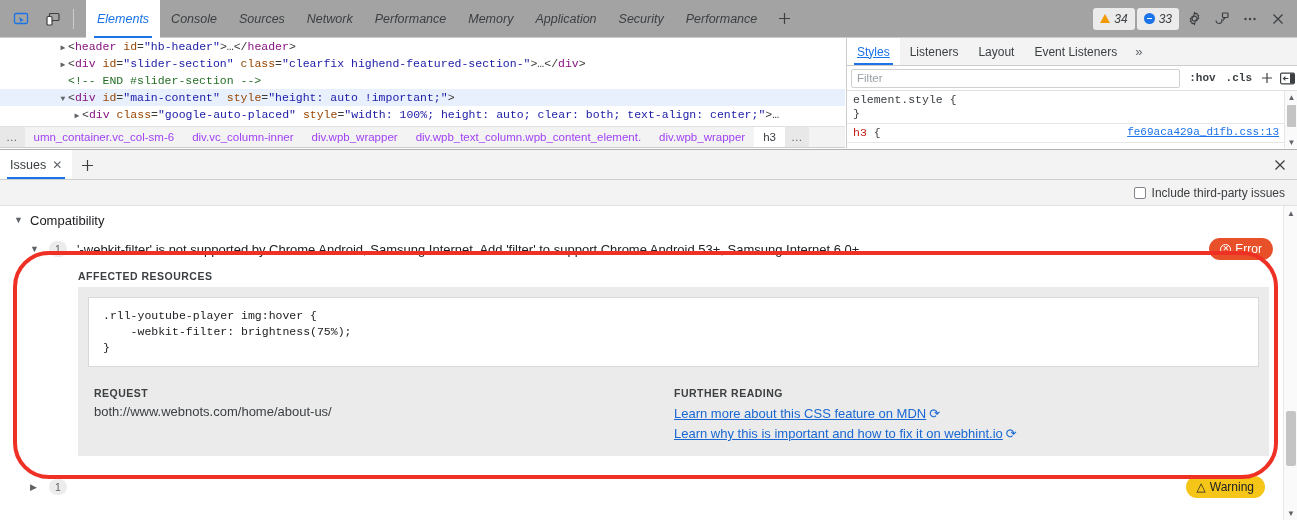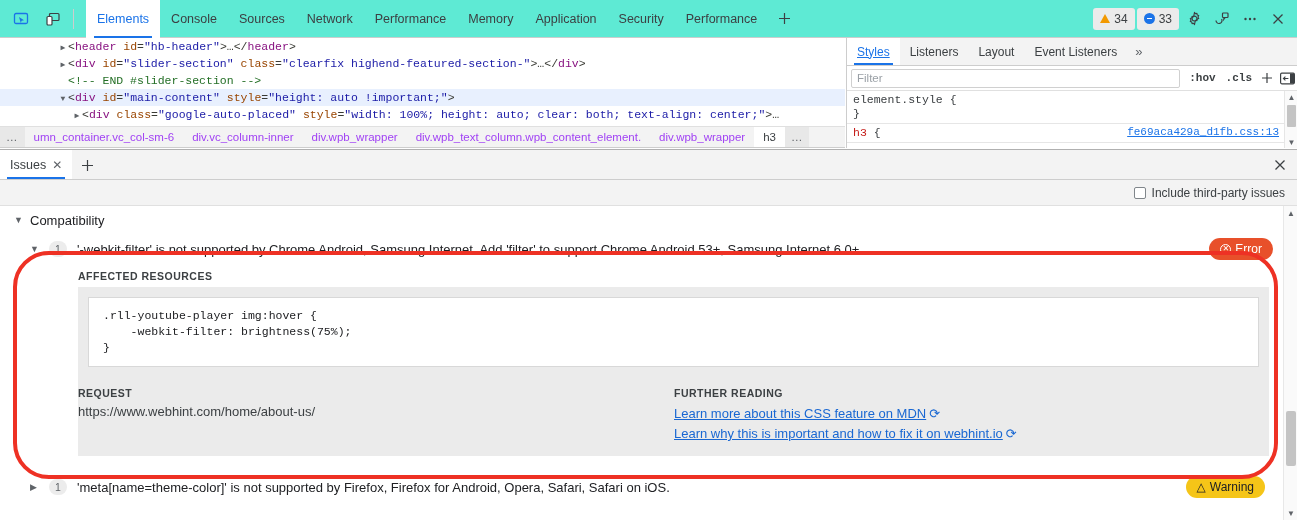--- a/index.html
+++ b/index.html
@@ -10,22 +10,22 @@
     background: #ffffff;
     font-family: "Liberation Sans", sans-serif;
     font-size: 12px;
     color: #202124;
   }
   .app { position: relative; width: 1297px; height: 521px; overflow: hidden; background:#fff; }
 
   
   .toolbar {
     position: absolute; left:0; top:0; width:1297px; height:38px;
-    background:#5eead4; border-bottom:1px solid #cdcdcd;
-    display:flex; align-items:center;
+    background:#a3a3a3; border-bottom:1px solid #cdcdcd;
+    display:flex; align-items:center;font-style:italic;
   }
   .tb-icons { display:flex; align-items:center; padding-left:7px; gap:4px; }
   .tb-icon-btn {
     width:28px; height:28px; display:flex; align-items:center; justify-content:center;
     border-radius:3px; cursor:pointer;
   }
   .tb-divider { width:1px; height:20px; background:#cdcdcd; margin:0 6px; }
 
   .tabs { display:flex; align-items:stretch; height:38px; margin-left:6px; }
   .tab {
@@ -156,21 +156,21 @@
   .badge.error { background:#e8502a; color:#fff; }
   .badge.warning { background:#f5c518; color:#202124; }
   .badge-ring { width:11px;height:11px;border-radius:50%;border:1.3px solid currentColor; display:inline-flex;align-items:center;justify-content:center;font-size:8px;line-height:1;}
 
   .issue-detail { padding:6px 0 12px 78px; }
   .sec-label { font-size:10.5px; letter-spacing:0.5px; font-weight:bold; color:#3c4043; margin-bottom:5px;}
   .code-outer { background:#ebebeb; padding:10px; margin-right:28px; }
   .code-box { background:#fff; border:1px solid #d8d8d8; padding:10px 14px; font-family:"Liberation Mono",monospace; font-size:11.5px; color:#202124; line-height:16px; white-space:pre;}
   .detail-grid { display:flex; background:#ebebeb; padding:10px 0 12px 0; margin-right:28px; }
   .detail-col { flex:0 0 auto; }
-  .detail-col.req { width:590px; }
+  .detail-col.req { width:590px; padding-left:16px;}
   .detail-col.read { padding-left:6px;}
   .req-url { font-size:13px; color:#3c4043; }
   .read-link { font-size:13px; color:#1967d2; text-decoration:underline; cursor:pointer; display:block; line-height:20px;}
   .link-arrow { display:inline-block; margin-left:3px; }
 
   
   .issues-scroll { position:absolute; right:0; top:0; width:14px; height:314px; background:#fafafa; border-left:1px solid #e8e8e8;}
   .issues-scroll .sb-arrow{position:absolute;left:0;width:14px;height:14px;display:flex;align-items:center;justify-content:center;color:#5f6368;font-size:8px;}
   .issues-scroll .sb-arrow.up{top:0;} .issues-scroll .sb-arrow.down{bottom:0;}
   .issues-scroll .sb-thumb{position:absolute;left:2px;width:10px;top:205px;height:55px;background:#c4c4c4;border-radius:2px;}
@@ -395,34 +395,33 @@
       <div class="issue-detail">
         <div class="sec-label">AFFECTED RESOURCES</div>
         <div class="code-outer">
           <div class="code-box">.rll-youtube-player img:hover {
     -webkit-filter: brightness(75%);
 }</div>
         </div>
         <div class="detail-grid">
           <div class="detail-col req">
             <div class="sec-label">REQUEST</div>
-            <div class="req-url">https://www.webhint.com/home/about-us/</div>
+            <div class="req-url">both://www.webnots.com/home/about-us/</div>
           </div>
           <div class="detail-col read">
             <div class="sec-label">FURTHER READING</div>
             <a class="read-link"><span>Learn more about this CSS feature on MDN</span><span class="link-arrow">⟳</span></a>
             <a class="read-link"><span>Learn why this is important and how to fix it on webhint.io</span><span class="link-arrow">⟳</span></a>
           </div>
         </div>
       </div>
 
       <div class="issue-row" style="margin-top:4px;">
         <span class="caret">▶</span>
         <span class="issue-count">1</span>
-        <span class="issue-title">'meta[name=theme-color]' is not supported by Firefox, Firefox for Android, Opera, Safari, Safari on iOS.</span>
         <span class="badge warning" style="right:32px;">
           <span>△</span>
           <span>Warning</span>
         </span>
       </div>
 
       <div class="issues-scroll">
         <div class="sb-arrow up">▲</div>
         <div class="sb-thumb"></div>
         <div class="sb-arrow down">▼</div>

